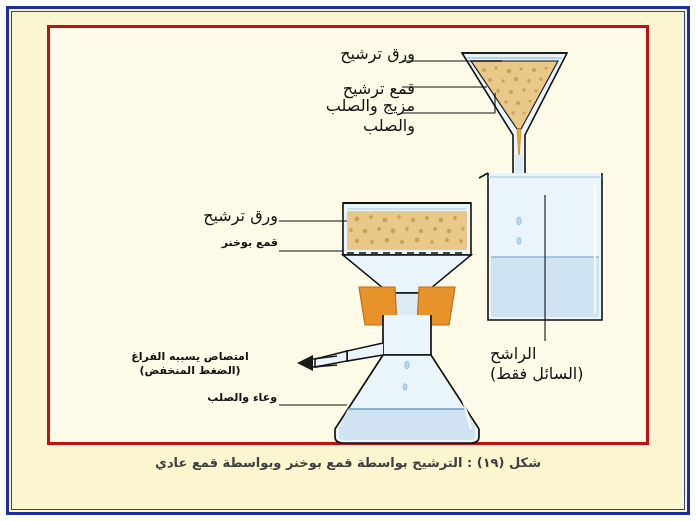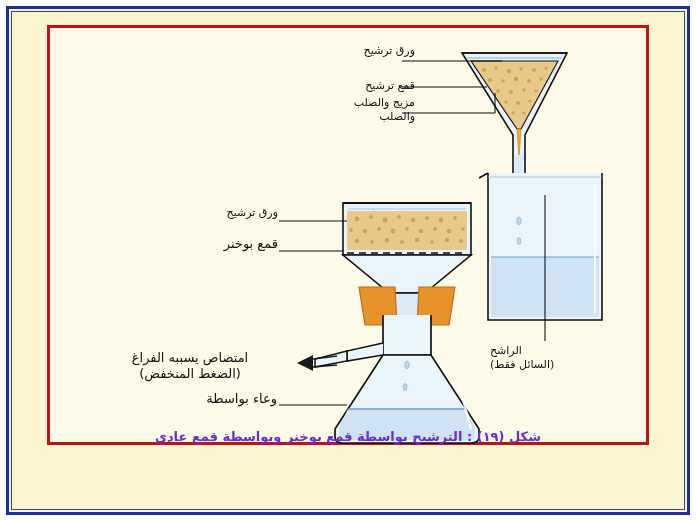--- a/index.html
+++ b/index.html
@@ -41,46 +41,46 @@
     position: absolute;
     left: 47px; top: 25px;
     width: 602px; height: 420px;
     border: 3px solid #c01212;
     box-sizing: border-box;
     background: #fdfbe7;
   }
   .caption {
     position: absolute;
     left: 47px;
-    top: 429px;
+    top: 455px;
     width: 602px;
     text-align: center;
     direction: rtl;
     font-family: "DejaVu Sans", sans-serif;
     font-weight: bold;
     font-size: 13px;
-    color: #6d28d9;
+    color: #404040;
   }
   
   #drawing {
     position: absolute;
     left: 47px; top: 25px;
     width: 602px; height: 420px;
   }
   .lbl {
     position: absolute;
     direction: rtl;
     text-align: right;
     font-family: "DejaVu Sans", sans-serif;
     color: #111111;
     line-height: 1.25;
     white-space: pre-line;
   }
-  .lbl-norm { font-size: 11px; font-weight: normal; }
-  .lbl-bold { font-size: 13px; font-weight: normal; }
+  .lbl-norm { font-size: 16px; font-weight: normal; }
+  .lbl-bold { font-size: 11px; font-weight: bold; }
 </style>
 </head>
 <body>
 
 <div id="page">
 
   <div class="frame-outer"></div>
   <div class="frame-outer2"></div>
   <div class="frame-red"></div>
 
@@ -234,19 +234,19 @@
   <div class="lbl lbl-norm" style="left:330px; top:70px; width:85px;margin-top:9px;">قمع ترشيح</div>
   <div class="lbl lbl-norm" style="left:320px; top:96px; width:95px;">مزيج والصلب
 والصلب</div>
 
   <div class="lbl lbl-norm" style="left:190px; top:206px; width:88px;">ورق ترشيح</div>
   <div class="lbl lbl-bold" style="left:190px; top:236px; width:88px;">قمع بوخنر</div>
 
   <div class="lbl lbl-bold" style="left:90px; top:350px; width:200px; text-align:center;">امتصاص يسببه الفراغ
 (الضغط المنخفض)</div>
 
-  <div class="lbl lbl-bold" style="left:185px; top:391px; width:92px;">وعاء بواسطة</div>
+  <div class="lbl lbl-bold" style="left:185px; top:391px; width:92px;">وعاء والصلب</div>
 
   <div class="lbl lbl-norm" style="left:490px; top:344px; width:100px; text-align:left;">الراشح
 (السائل فقط)</div>
 
   <div class="caption">شكل (١٩) : الترشيح بواسطة قمع بوخنر وبواسطة قمع عادي</div>
 </div>
 
 </body></html>

